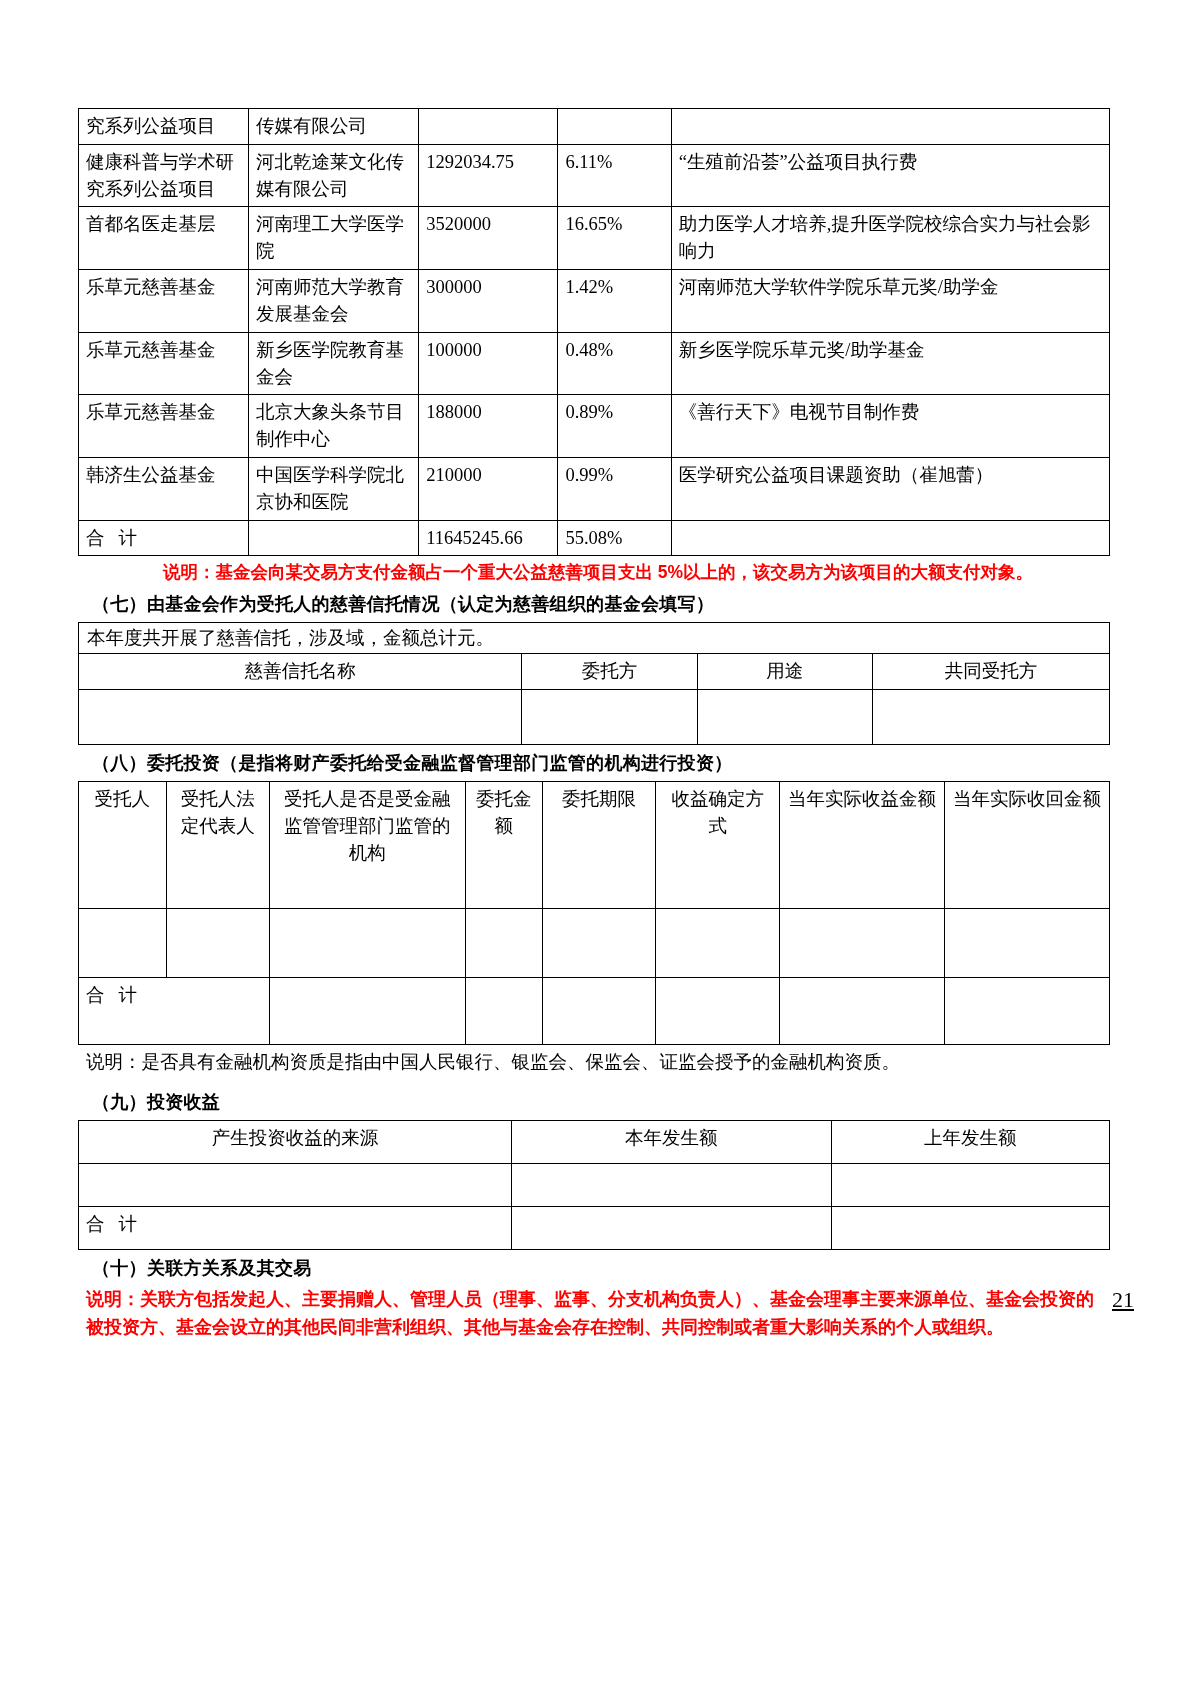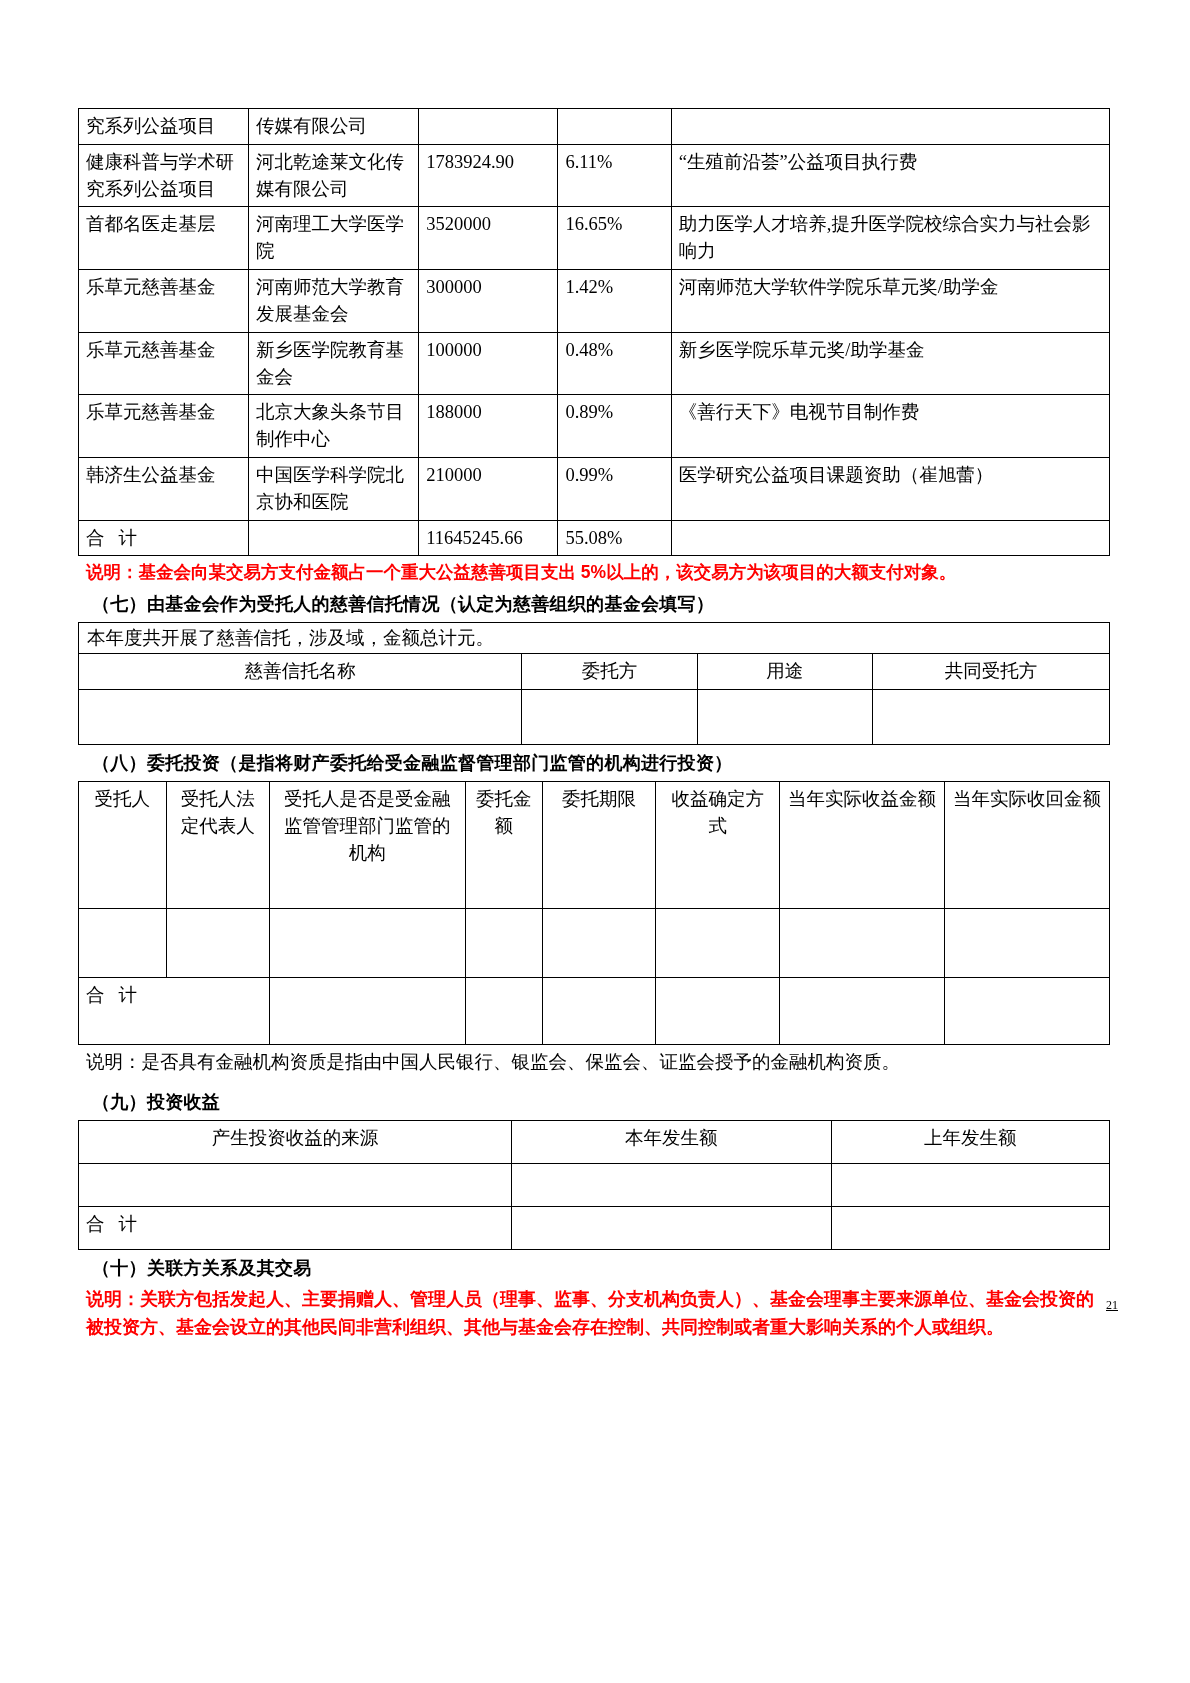--- a/index.html
+++ b/index.html
@@ -40,20 +40,21 @@
   td.ctr { text-align: center; }
   td.tot { text-align: left; letter-spacing: 14px; padding-left: 20px; }
 
   .note {
     color: #ff0000;
     font-size: 17.5px;
     line-height: 1.5;
     font-weight: bold;
     margin: 3px 0 0 8px;
     font-family: "Liberation Sans", "DejaVu Sans", sans-serif;
+    text-align: center;
   }
   .note-blk {
     color: #ff0000;
     font-size: 18px;
     line-height: 1.55;
     font-weight: bold;
     margin: 4px 0 12px 8px;
     font-family: "Liberation Sans", "DejaVu Sans", sans-serif;
   }
   .note-plain {
@@ -70,23 +71,23 @@
     font-family: Liberation Mono, monospace;
     letter-spacing: 0.3px;
   }
 
   .statement-cell {
     font-size: 19px;
     padding: 2px 8px !important;
   }
   .pagenum {
     position: absolute;
-    right: 72px;
+    right: 56px;
     bottom: 168px;
-    font-size: 12px;
+    font-size: 22px;
     font-family: "Liberation Serif", "DejaVu Serif", serif;
     text-decoration: underline;
   }
   .h-blank td { height: 46px; }
   .h-blank2 td { height: 60px; }
 </style>
 </head>
 <body>
 
 <div class="page">
@@ -103,21 +104,21 @@
       <tr>
         <td>究系列公益项目</td>
         <td>传媒有限公司</td>
         <td></td>
         <td class="mid"></td>
         <td class="mid"></td>
       </tr>
       <tr>
         <td>健康科普与学术研究系列公益项目</td>
         <td>河北乾途莱文化传媒有限公司</td>
-        <td>1783924.90</td>
+        <td>1292034.75</td>
         <td class="mid">6.11%</td>
         <td class="mid">“生殖前沿荟”公益项目执行费</td>
       </tr>
       <tr>
         <td>首都名医走基层</td>
         <td>河南理工大学医学院</td>
         <td>3520000</td>
         <td class="mid">16.65%</td>
         <td class="mid">助力医学人才培养,提升医学院校综合实力与社会影响力</td>
       </tr>

